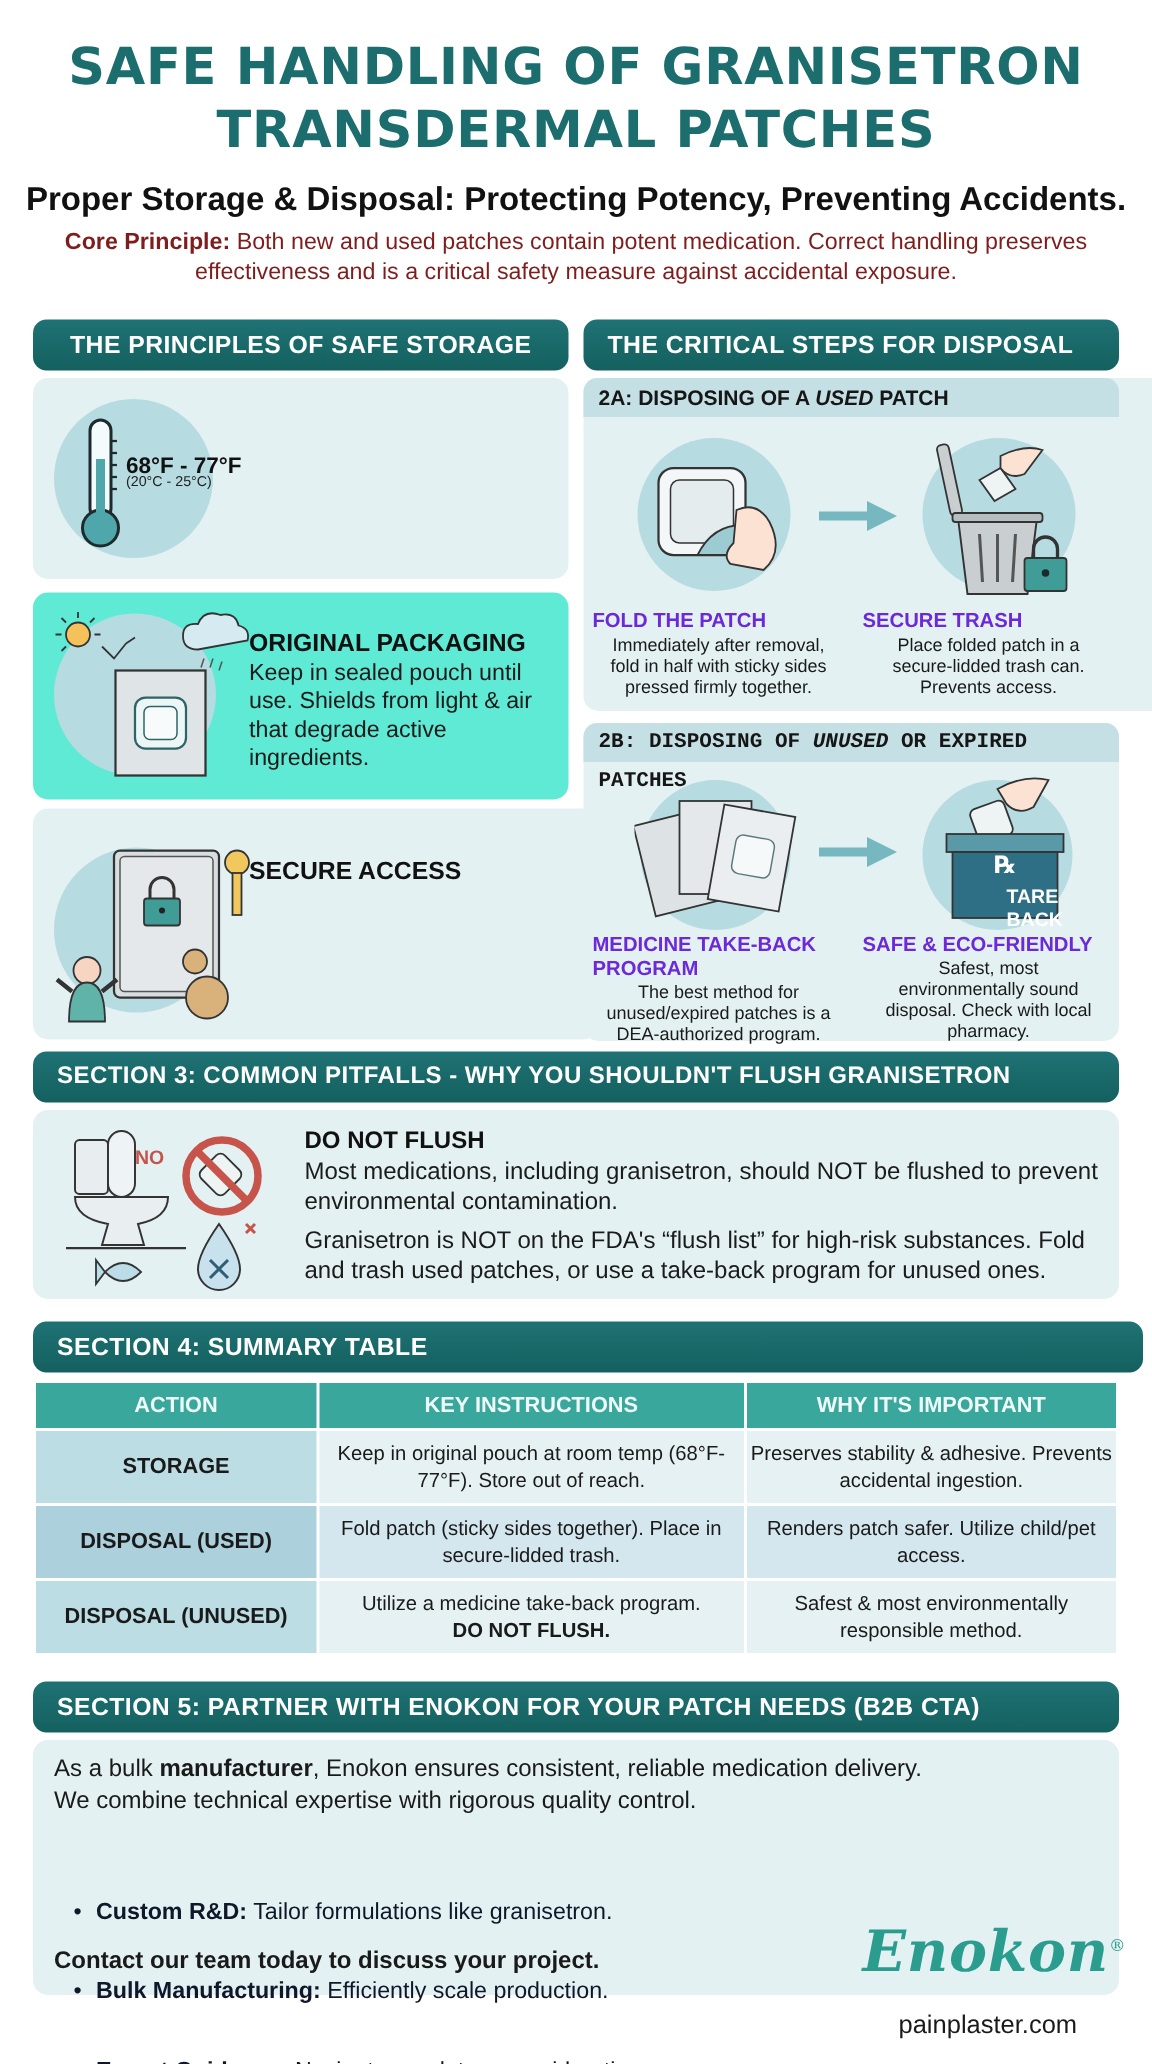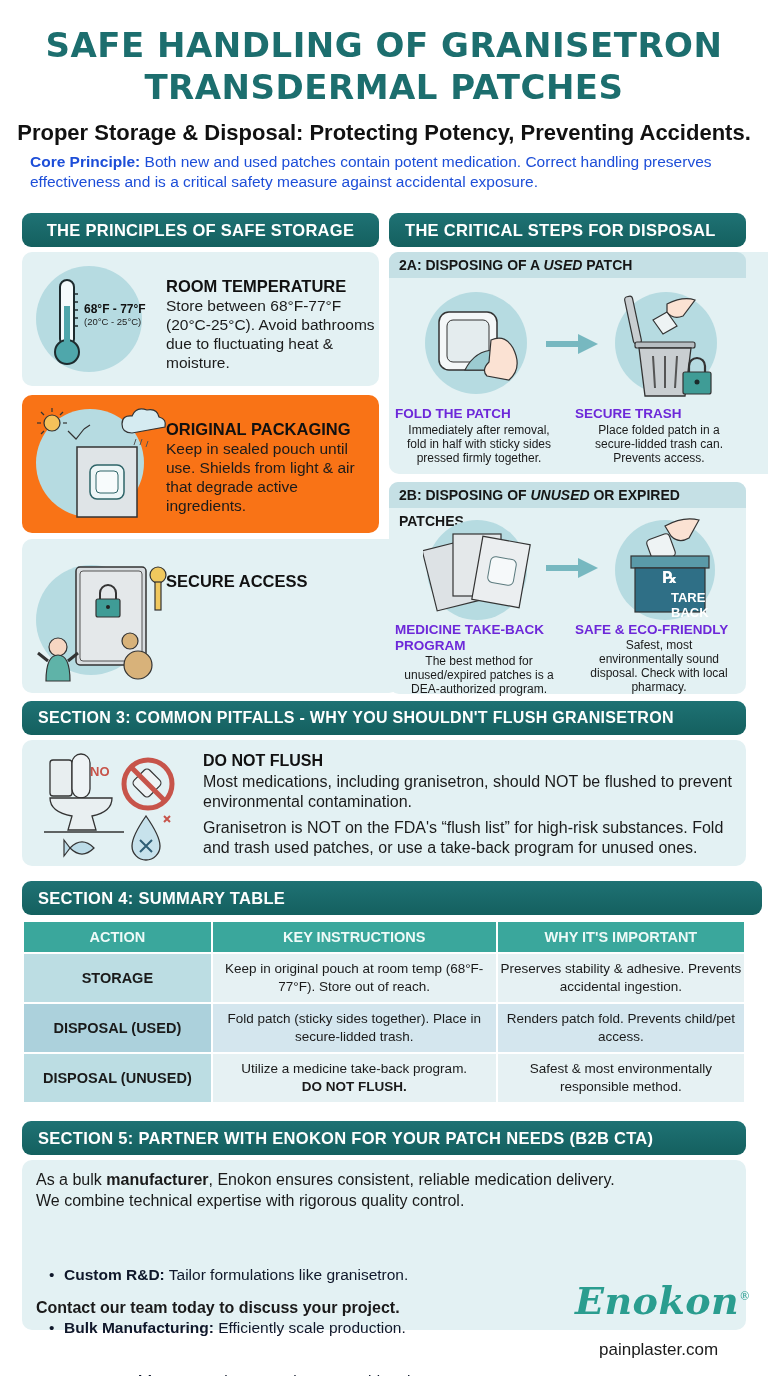--- a/index.html
+++ b/index.html
@@ -4,32 +4,32 @@
 <style>
   * { box-sizing: border-box; margin: 0; padding: 0; }
   html, body { width: 768px; height: 1376px; background: #ffffff; overflow: hidden; }
   body { font-family: "Liberation Sans", "DejaVu Sans", sans-serif; color: #151a1c; position: relative; }
 
   .title { position: absolute; left: 0; top: 24px; width: 768px; text-align: center;
     font-family: "DejaVu Sans", sans-serif; font-weight: bold; color: #1c6e6e;
     font-size: 34px; line-height: 42px; letter-spacing: 0.5px; }
   .subtitle { position: absolute; left: 0; top: 120px; width: 768px; text-align: center;
     font-weight: bold; font-size: 22px; color: #111; }
-  .core { position: absolute; left: 30px; top: 152px; width: 708px; text-align: left;
-    font-size: 15.5px; line-height: 20px; color: #1d4ed8; }
+  .core { position: absolute; left: 30px; top: 152px; width: 708px; text-align: center;
+    font-size: 15.5px; line-height: 20px; color: #7f1d1d; }
   .core b { font-weight: bold; }
 
   .hdr { position: absolute; height: 34px; border-radius: 9px;
     background: linear-gradient(180deg, #1f7274 0%, #14605f 100%);
     color: #fff; font-weight: bold; font-size: 16.5px; line-height: 34px; padding-left: 16px;
     letter-spacing: 0.3px; }
   .hdr.center { padding-left: 0; text-align: center; }
 
   .card { position: absolute; border-radius: 10px; background: #e3f1f3; }
-  .card.alt { background: #f97316; }
+  .card.alt { background: #5eead4; }
   .circle { position: absolute; border-radius: 50%; background: #b6dbe1; }
 
   .ctitle { font-weight: bold; font-size: 16.5px; line-height: 20px; color: #111; }
   .ctext { font-size: 15.5px; line-height: 19px; color: #1b1b1b; }
 
   .sub-hdr { position: absolute; height: 26px; border-radius: 9px 9px 0 0; background: #c5e0e5;
     font-weight: bold; font-size: 14px; line-height: 26px; padding-left: 10px; color: #161616; }
   .sub-hdr i { font-style: italic; }
 
   .step-title { position: absolute; text-align: left; font-weight: bold; font-size: 13.5px; line-height: 16px; color: #6d28d9; }
@@ -74,26 +74,22 @@
     <circle cx="15" cy="76" r="12" fill="#4fa7ab" stroke="#1d2b2e" stroke-width="2"></circle>
     <rect x="12" y="30" width="6" height="44" fill="#4fa7ab"></rect>
     <g stroke="#1d2b2e" stroke-width="1.5">
         <line x1="22" y1="18" x2="26" y2="18"></line>
         <line x1="22" y1="26" x2="26" y2="26"></line>
         <line x1="22" y1="34" x2="26" y2="34"></line>
         <line x1="22" y1="42" x2="26" y2="42"></line>
         <line x1="22" y1="50" x2="26" y2="50"></line>
       </g>
   </svg>
-  <div style="position:absolute; left:62px; top:50px; font-size:12px; font-weight:bold; color:#111;">68°F - 77°F</div>
+  <div style="position:absolute; left:62px; top:50px; font-size:15px; font-weight:bold; color:#111;">68°F - 77°F</div>
   <div style="position:absolute; left:62px; top:64px; font-size:9.5px; color:#222;">(20°C - 25°C)</div>
-  <div style="position:absolute; left:144px; top:24px; width:210px;">
-    <div class="ctitle">ROOM TEMPERATURE</div>
-    <div class="ctext">Store between 68°F-77°F (20°C-25°C). Avoid bathrooms due to fluctuating heat &amp; moisture.</div>
-  </div>
 </div>
 
 <div class="card alt" style="left:22px; top:395px; width:357px; height:138px;">
   <div class="circle" style="left:14px; top:14px; width:108px; height:108px;"></div>
   <svg style="position:absolute; left:10px; top:8px;" width="140" height="118" viewBox="0 0 140 118">
     <circle cx="20" cy="20" r="8" fill="#f5c15a" stroke="#333" stroke-width="1.2"></circle>
     <g stroke="#333" stroke-width="1.2">
         <line x1="20" y1="5" x2="20" y2="9"></line>
         <line x1="5" y1="20" x2="9" y2="20"></line>
         <line x1="31" y1="20" x2="35" y2="20"></line>
@@ -172,21 +168,21 @@
     <rect x="60" y="82" width="28" height="22" rx="2" fill="#3f9c96" stroke="#333" stroke-width="1.2"></rect>
     <circle cx="74" cy="92" r="2.5" fill="#1b2a2a"></circle>
   </svg>
   <div class="step-title" style="left:6px; top:154px; width:168px;">FOLD THE PATCH</div>
   <div class="step-text" style="left:12px; top:171px; width:156px;">Immediately after removal, fold in half with sticky sides pressed firmly together.</div>
   <div class="step-title" style="left:186px; top:154px; width:168px;">SECURE TRASH</div>
   <div class="step-text" style="left:194px; top:171px; width:152px;">Place folded patch in a secure-lidded trash can. Prevents access.</div>
 </div>
 
 <div class="card" style="left:389px; top:482px; width:357px; height:212px;">
-  <div class="sub-hdr" style="left:0; top:0; width:357px;">
+  <div class="sub-hdr" style="left:0; top:0; width:357px;font-family:Liberation Mono, monospace;">
     <span>2B: DISPOSING OF </span><i>UNUSED</i><span> OR EXPIRED PATCHES</span>
   </div>
   <div class="circle" style="left:38px; top:38px; width:100px; height:100px;"></div>
   <svg style="position:absolute; left:34px; top:46px;" width="112" height="90" viewBox="0 0 112 90">
     <rect x="6" y="16" width="48" height="62" fill="#dde2e5" stroke="#333" stroke-width="1.2" transform="rotate(-14 30 47)"></rect>
     <rect x="30" y="6" width="48" height="62" fill="#e4e8ea" stroke="#333" stroke-width="1.2"></rect>
     <rect x="54" y="12" width="48" height="64" fill="#ebeef0" stroke="#333" stroke-width="1.2" transform="rotate(10 78 44)"></rect>
     <rect x="66" y="30" width="26" height="26" rx="5" fill="#f6f9fa" stroke="#5b7a7e" stroke-width="1" transform="rotate(10 79 43)"></rect>
   </svg>
   <svg class="arrow" style="left:157px; top:76px;" viewBox="0 0 52 20">
@@ -245,21 +241,21 @@
     <th>WHY IT'S IMPORTANT</th>
   </tr>
   <tr>
     <td class="act">STORAGE</td>
     <td>Keep in original pouch at room temp (68°F-77°F). Store out of reach.</td>
     <td>Preserves stability &amp; adhesive. Prevents accidental ingestion.</td>
   </tr>
   <tr class="r2">
     <td class="act">DISPOSAL (USED)</td>
     <td>Fold patch (sticky sides together). Place in secure-lidded trash.</td>
-    <td>Renders patch fold. Prevents child/pet access.</td>
+    <td>Renders patch safer. Utilize child/pet access.</td>
   </tr>
   <tr>
     <td class="act">DISPOSAL (UNUSED)</td>
     <td>
       <div>Utilize a medicine take-back program.</div>
       <div style="font-weight:bold;">DO NOT FLUSH.</div>
     </td>
     <td>Safest &amp; most environmentally responsible method.</td>
   </tr>
 </tbody>

